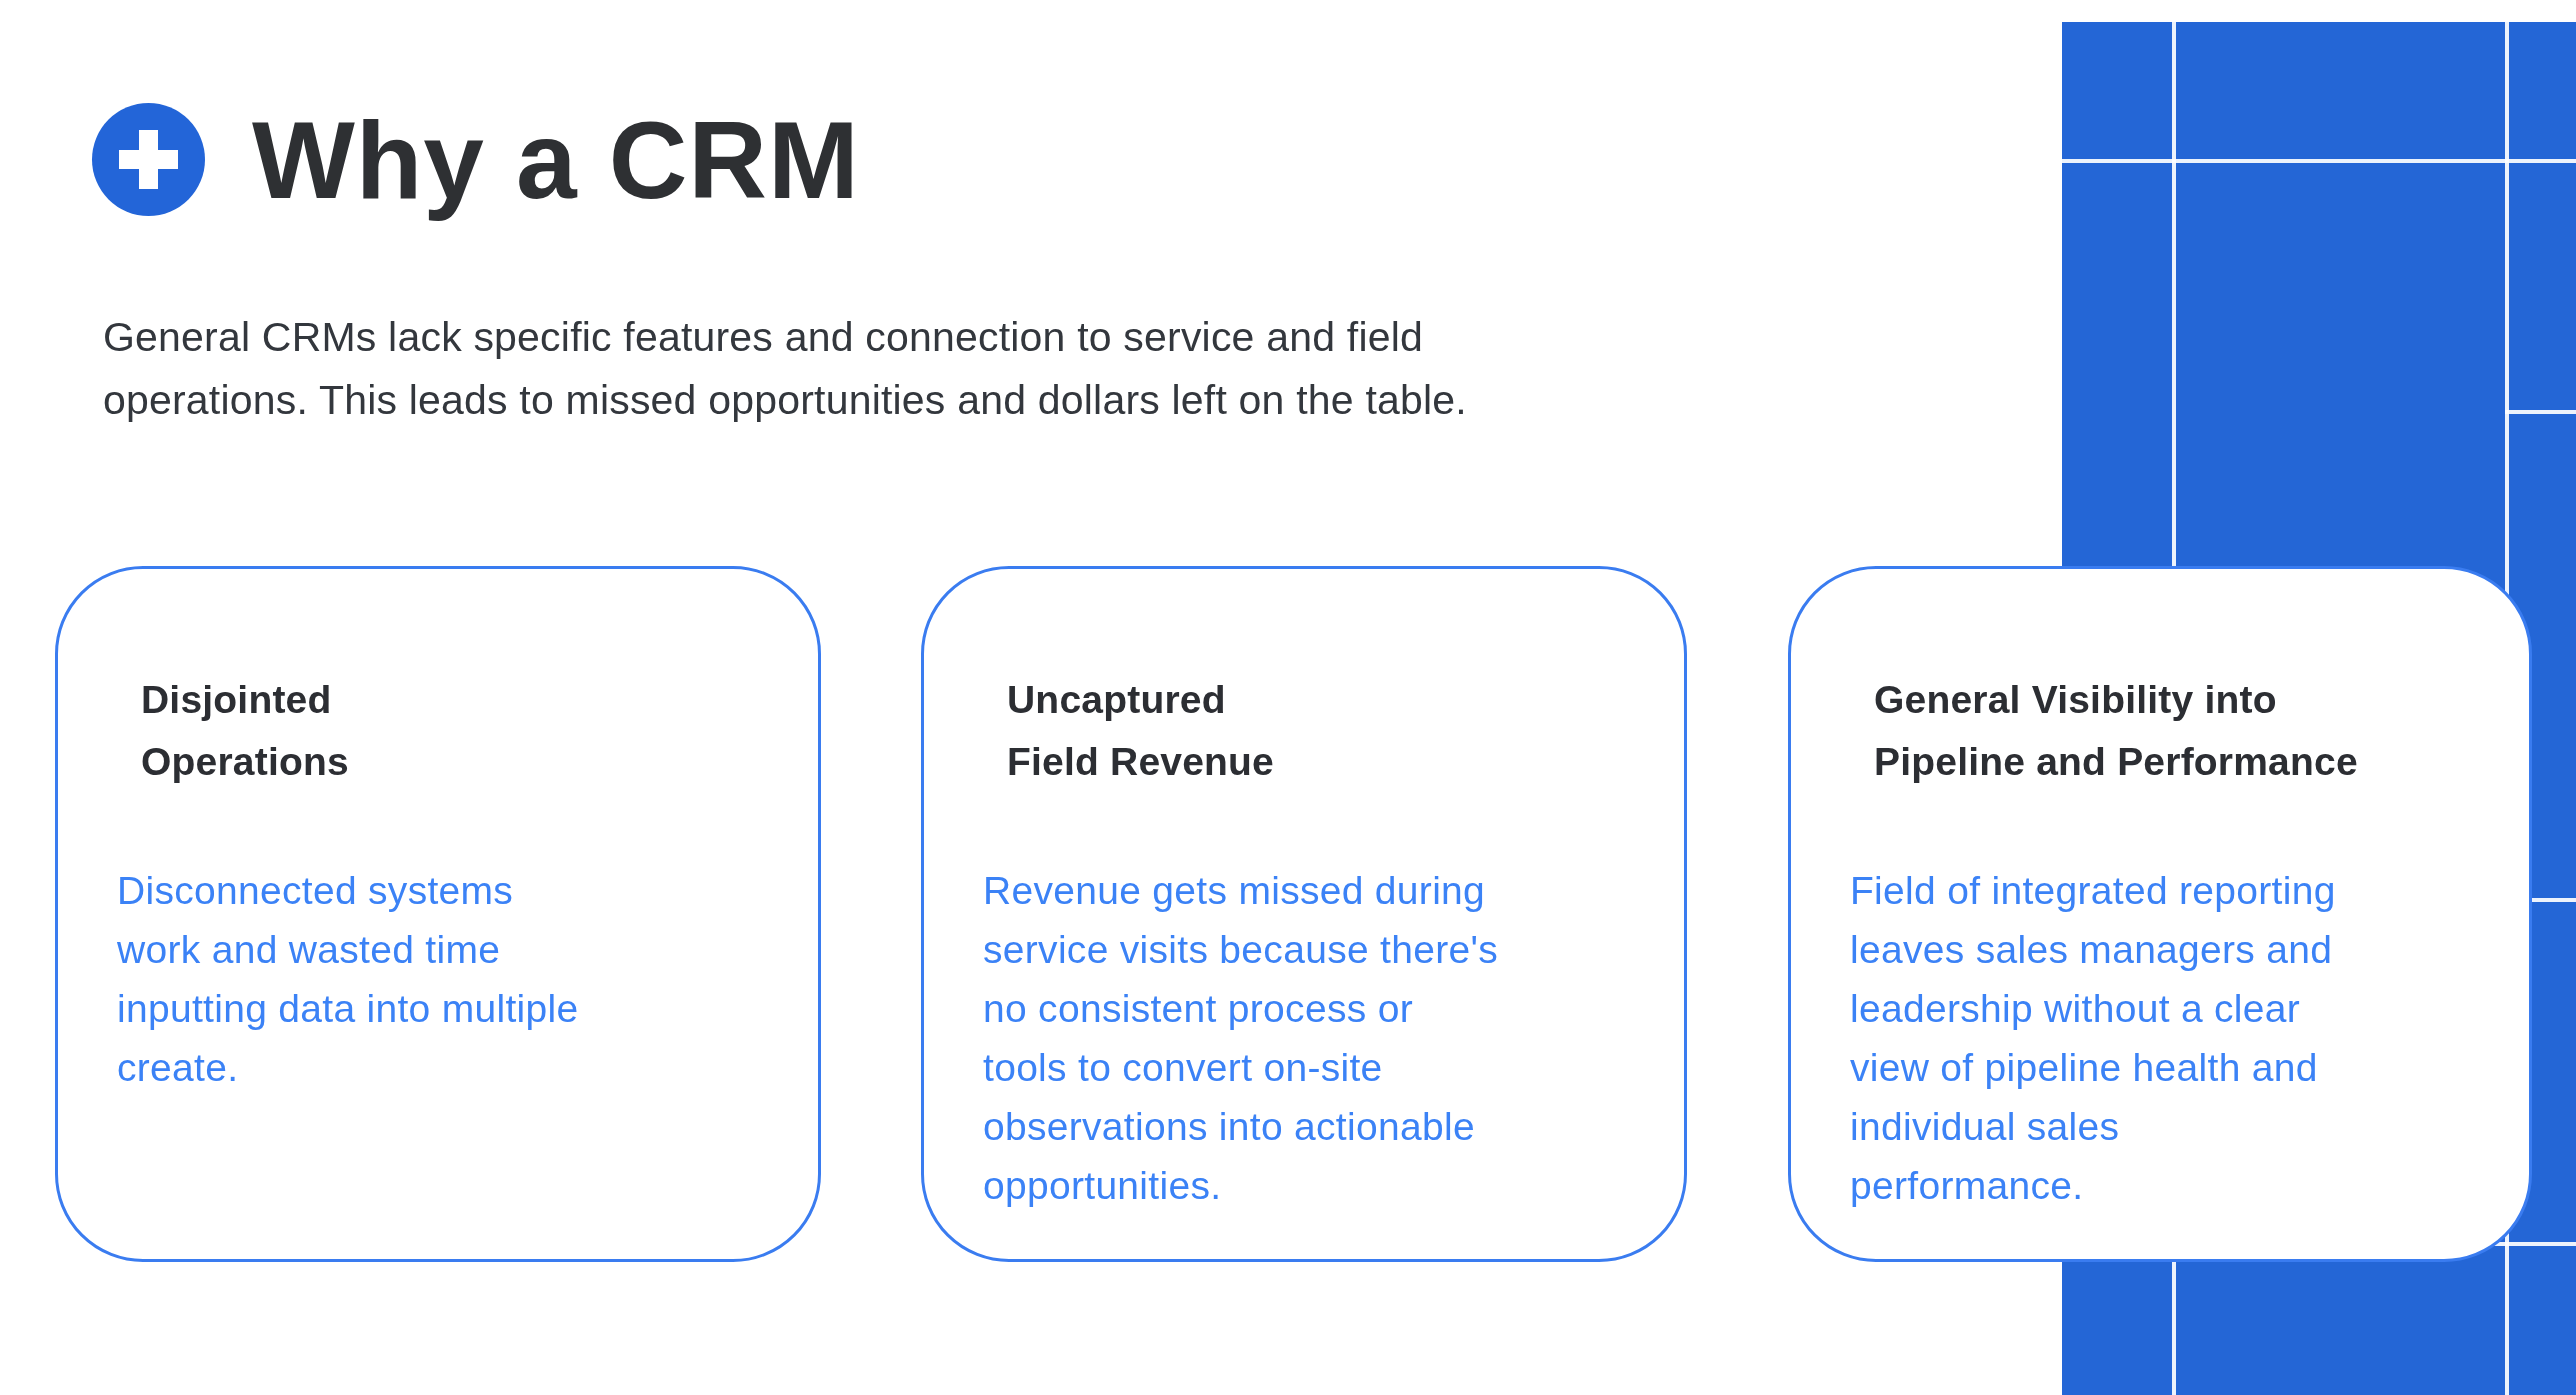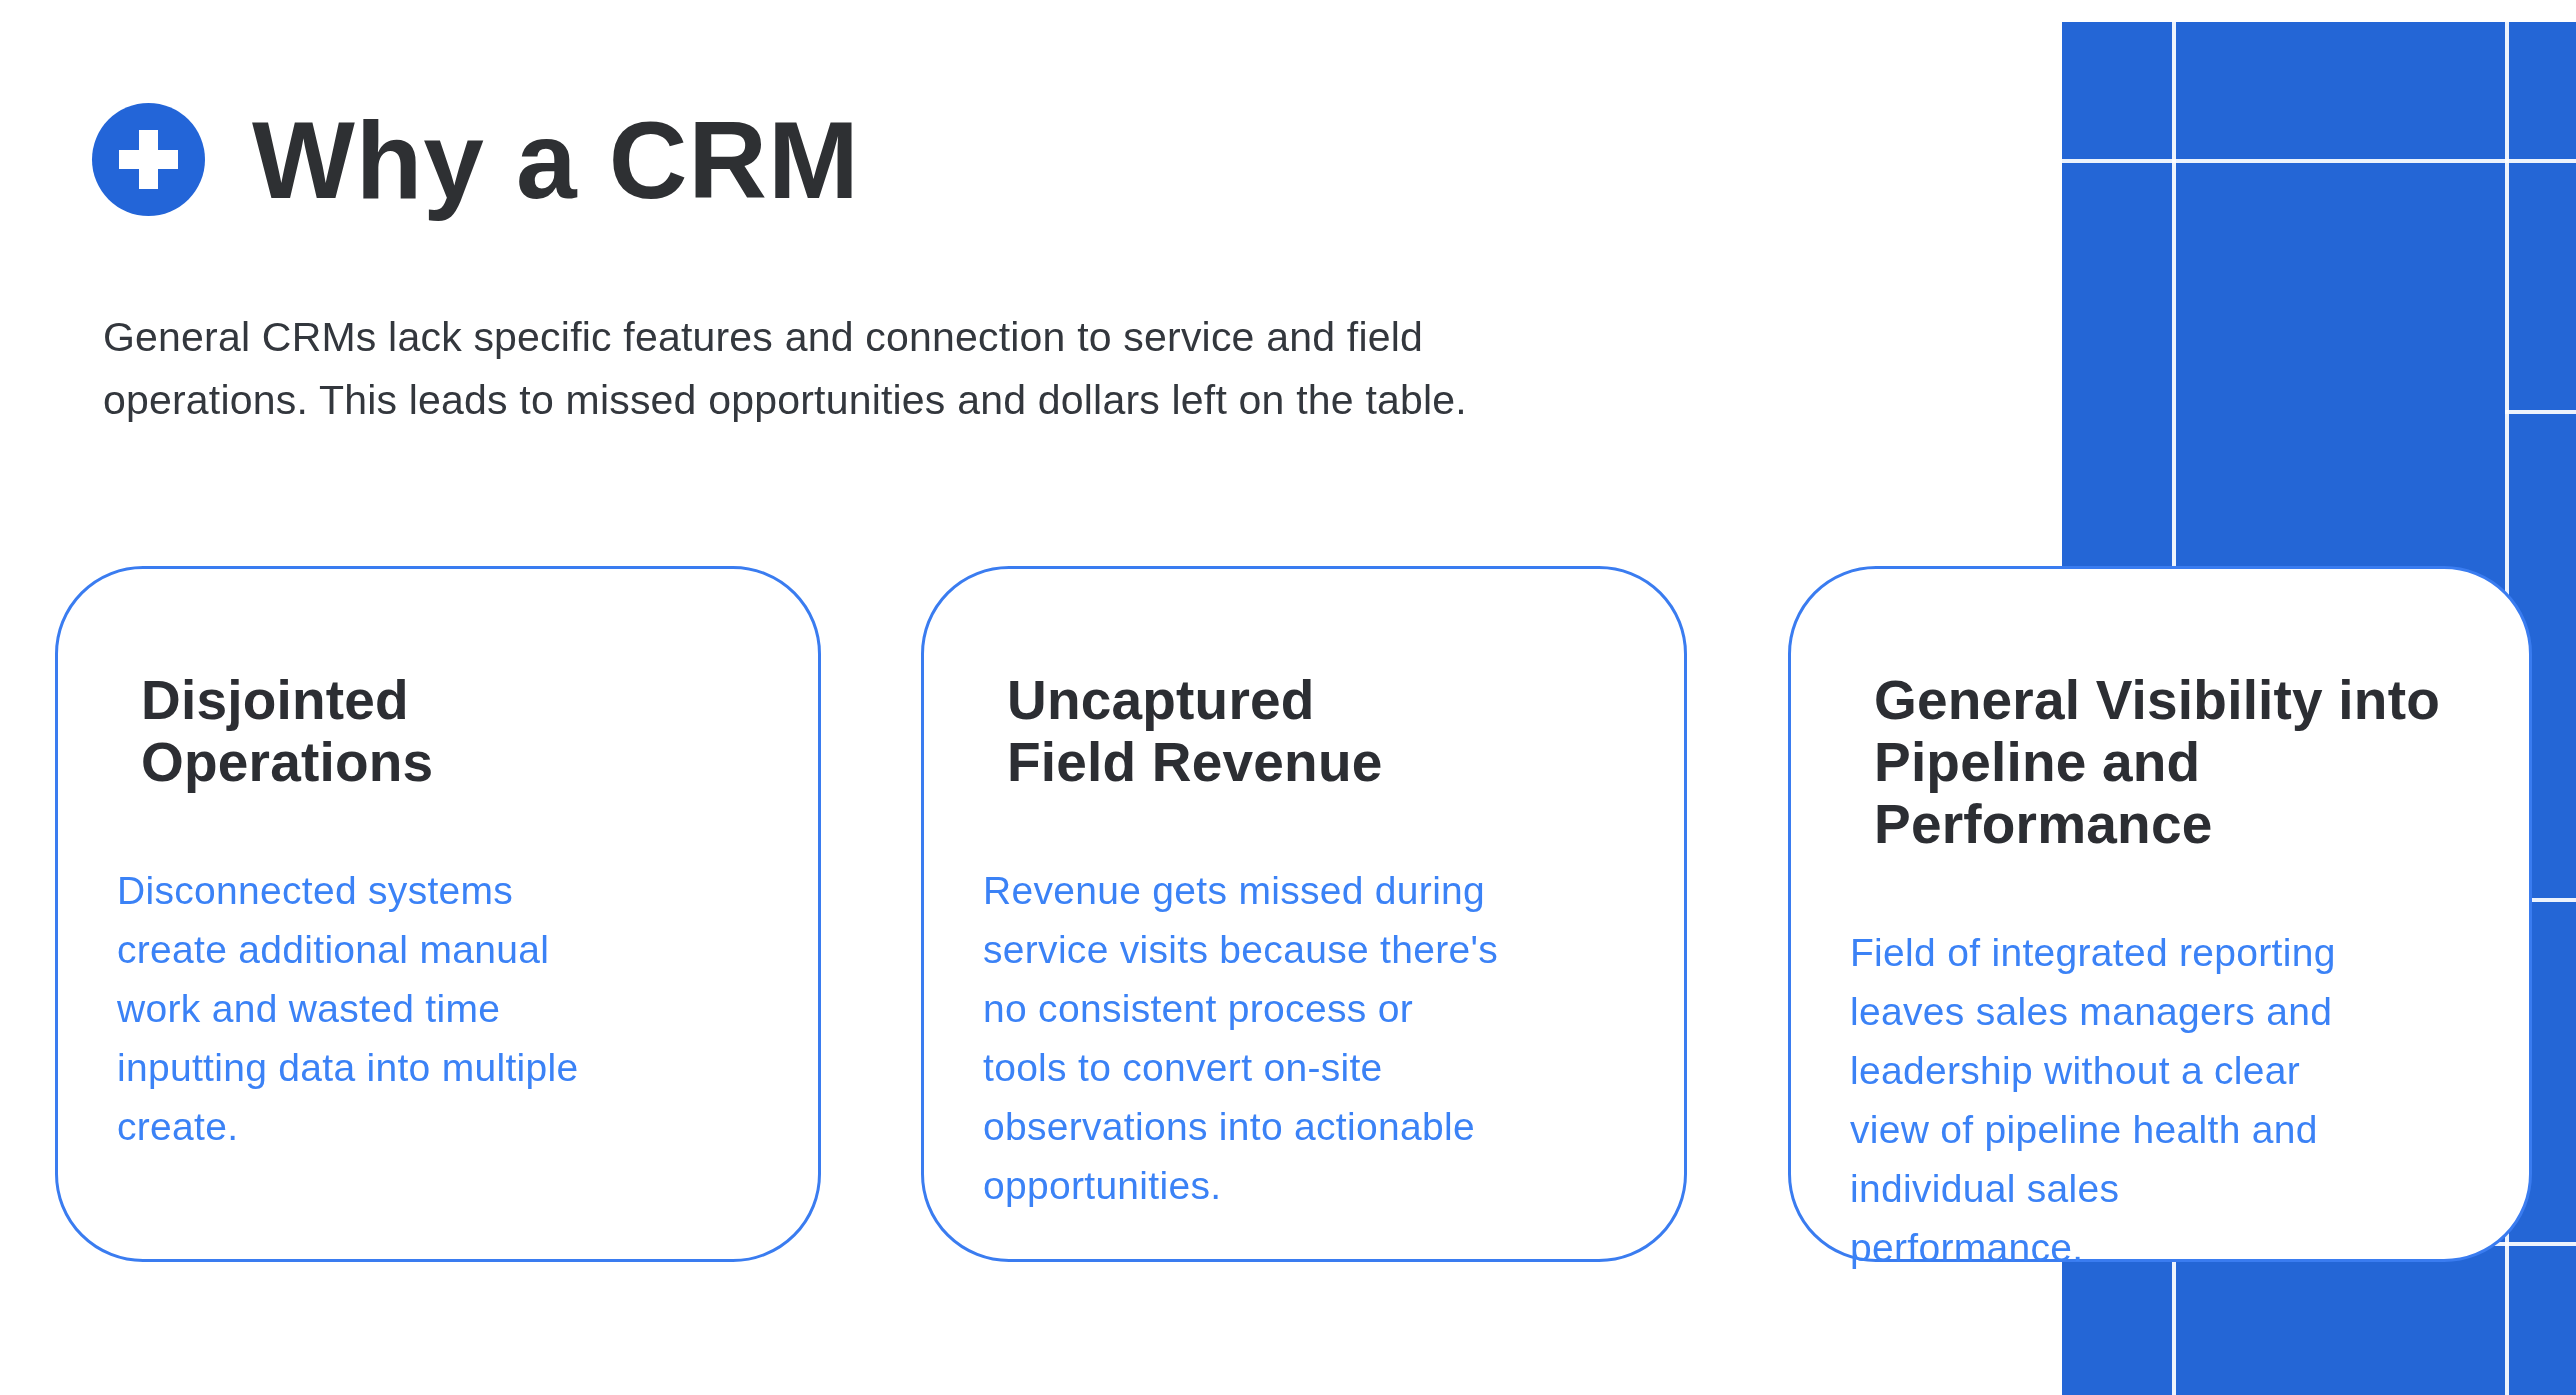--- a/index.html
+++ b/index.html
@@ -56,21 +56,21 @@
     border-radius:88px;
     box-sizing:border-box;
     z-index:2;
     padding:100px 52px 0 59px;
   }
   .card.c1{left:55px;}
   .card.c2{left:921px;}
   .card.c3{left:1788px;width:744px;}
   .card-title{
     margin:0 0 68px 24px;
-    font-size:55px;line-height:62px;font-weight:bold;
+    font-size:39px;line-height:62px;font-weight:bold;
     color:#2c2e33;letter-spacing:0.2px;
   }
   .card-body{
     font-size:39px;line-height:59px;font-weight:normal;
     color:#3b82f6;letter-spacing:0.3px;
   }
 </style>
 </head>
 <body>
 
@@ -98,21 +98,20 @@
     <div>operations. This leads to missed opportunities and dollars left on the table.</div>
   </div>
 
   <div class="card c1">
     <div class="card-title">
       <div>Disjointed</div>
       <div>Operations</div>
     </div>
     <div class="card-body">
       <div>Disconnected systems</div>
-      <div>create additional manual</div>
       <div>work and wasted time</div>
       <div>inputting data into multiple</div>
       <div>create.</div>
     </div>
   </div>
 
   <div class="card c2">
     <div class="card-title">
       <div>Uncaptured</div>
       <div>Field Revenue</div>

